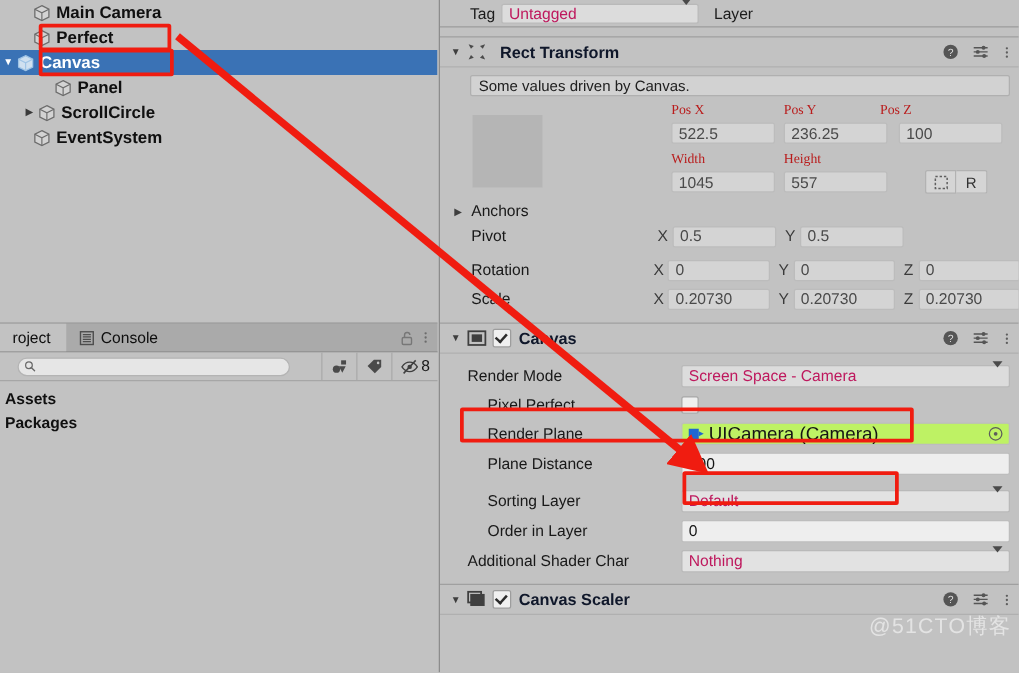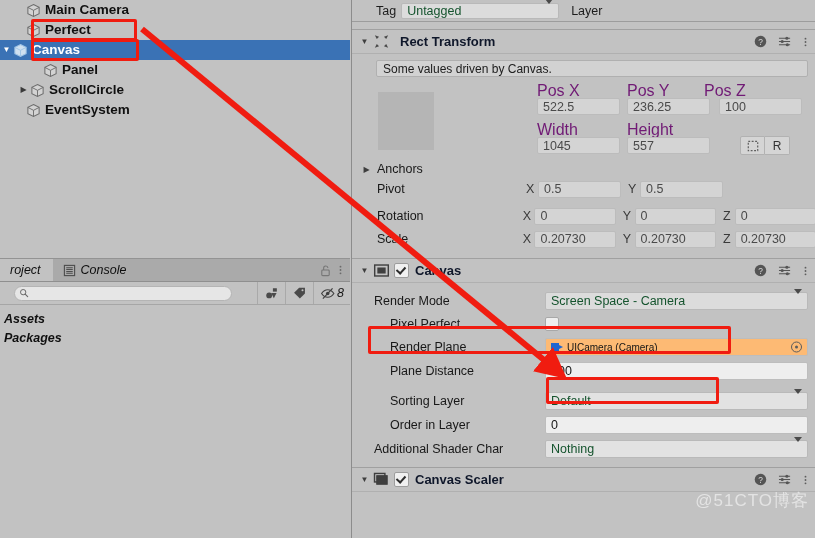--- a/index.html
+++ b/index.html
@@ -67,21 +67,20 @@
   .h-label { line-height: 1; font-weight: bold; }
 
   
   #project-panel {
     position: absolute;
     left: 0; top: 258px;
     width: 350px;
     height: 280px;
     background: #c2c2c2;
     border-top: 1px solid #939393;
-    font-style: italic;
   }
   #project-tabbar {
     position: relative;
     height: 22px;
     background: #aaaaaa;
     display: flex;
     align-items: stretch;
     border-bottom: 1px solid #8f8f8f;
   }
   .tab {
@@ -176,21 +175,21 @@
   .popup {
     position: relative;
     height: 16px;
     background: #dcdcdc;
     border: 1px solid #b9b9b9;
     border-radius: 2px;
     display: flex;
     align-items: center;
     padding-left: 5px;
     font-size: 12.5px;
-    color: #14532d;
+    color: #be185d;
     box-sizing: border-box;
   }
   .popup .arrow {
     position: absolute;
     right: 5px; top: 50%;
     transform: translateY(-50%);
   }
   .tri-down {
     width: 0; height: 0;
     border-left: 4px solid transparent;
@@ -291,22 +290,23 @@
     overflow: hidden;
     white-space: nowrap;
   }
   .axis-letter {
     font-size: 12.5px;
     color: #3a3a3a;
     width: 12px;
     text-align: left;
   }
   .small-head {
-    font-size: 16px;
-    color: #701a75;
+    font-size: 11px;
+    color: #b91c1c;
+    font-family: Liberation Serif, serif;
   }
   .box-preview {
     width: 56px; height: 58px;
     background: #b5b5b5;
   }
   .sq-btn {
     width: 25px; height: 19px;
     background: #d5d5d5;
     border: 1px solid #b2b2b2;
     display: flex;
@@ -324,28 +324,28 @@
     border-radius: 2px;
     display: flex;
     align-items: center;
     padding-left: 5px;
     font-size: 12.5px;
     color: #141414;
     box-sizing: border-box;
   }
   .obj-field {
     height: 18px;
-    background: #fdba74;
+    background: #bef264;
     border: 1px solid #bdbdbd;
     border-radius: 2px;
     display: flex;
     align-items: center;
     padding-left: 5px;
     gap: 4px;
-    font-size: 10px;
+    font-size: 15px;
     color: #141414;
     box-sizing: border-box;
     position: relative;
   }
   .cam-chip {
     width: 12px; height: 9px;
     position: relative;
     flex: 0 0 12px;
   }
   .cam-chip::before {

